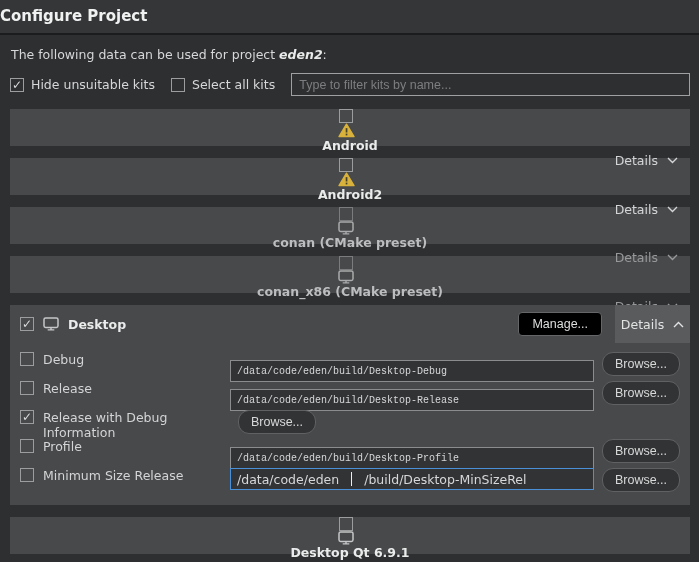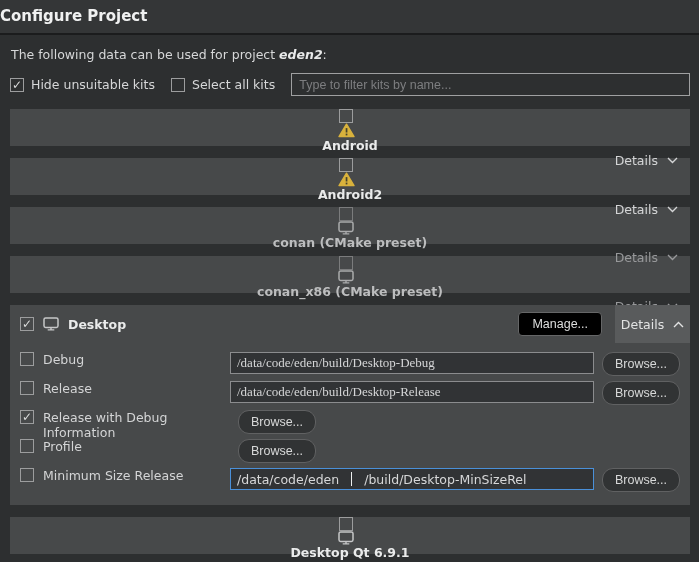--- a/index.html
+++ b/index.html
@@ -89,25 +89,26 @@
   }
   .config-row { display: flex; margin: 9px 10px; height: 20px; }
   .config-row:first-of-type { margin-top: 13px; }
   .config-row .checkbox { margin-right: 9px; }
   .config-label { flex: 0 0 187px; color: #d4d5d6; }
   .path-input {
     flex: 1; height: 22px;
     background: #313335;
     border: 1px solid #8b8c8e;
     color: #d6d7d8;
-    font-family: Liberation Serif, serif;
-    font-size: 13px;
+    font-family: Liberation Mono, monospace;
+    font-size: 10px;
     padding: 0 6px;
     outline: none;
     min-width: 0;
+    margin-top: 8px;
   }
   .path-box {
     flex: 1; height: 22px;
     background: #313335;
     border: 1px solid #8b8c8e;
     color: #d6d7d8;
     padding: 0 6px;
     display: flex; align-items: center;
     white-space: pre; overflow: hidden; gap: 12px;
   }
@@ -258,20 +259,21 @@
       <span class="checkbox">
           <span>✓</span>
         </span>
       <span class="config-label">Release with Debug Information</span>
       <button class="browse-btn">Browse...</button>
     </div>
 
     <div class="config-row">
       <span class="checkbox"></span>
       <span class="config-label">Profile</span>
+      <input class="path-input" type="text" value="/data/code/eden/build/Desktop-Profile" style="">
       <button class="browse-btn">Browse...</button>
     </div>
 
     <div class="config-row">
       <span class="checkbox"></span>
       <span class="config-label">Minimum Size Release</span>
       <div class="path-box focused"><span>/data/code/eden</span><span class="caret"></span><span>/build/Desktop-MinSizeRel</span></div>
       <button class="browse-btn">Browse...</button>
     </div>
   </div>

